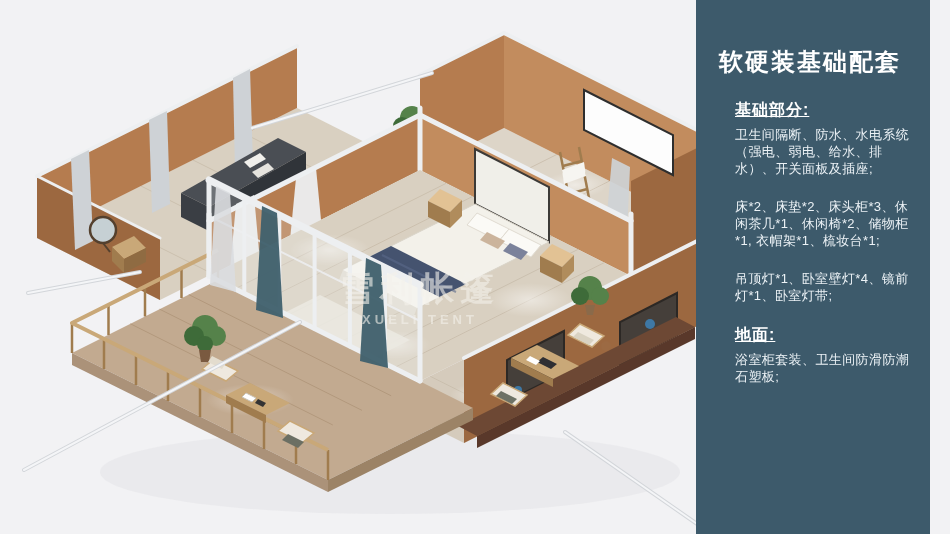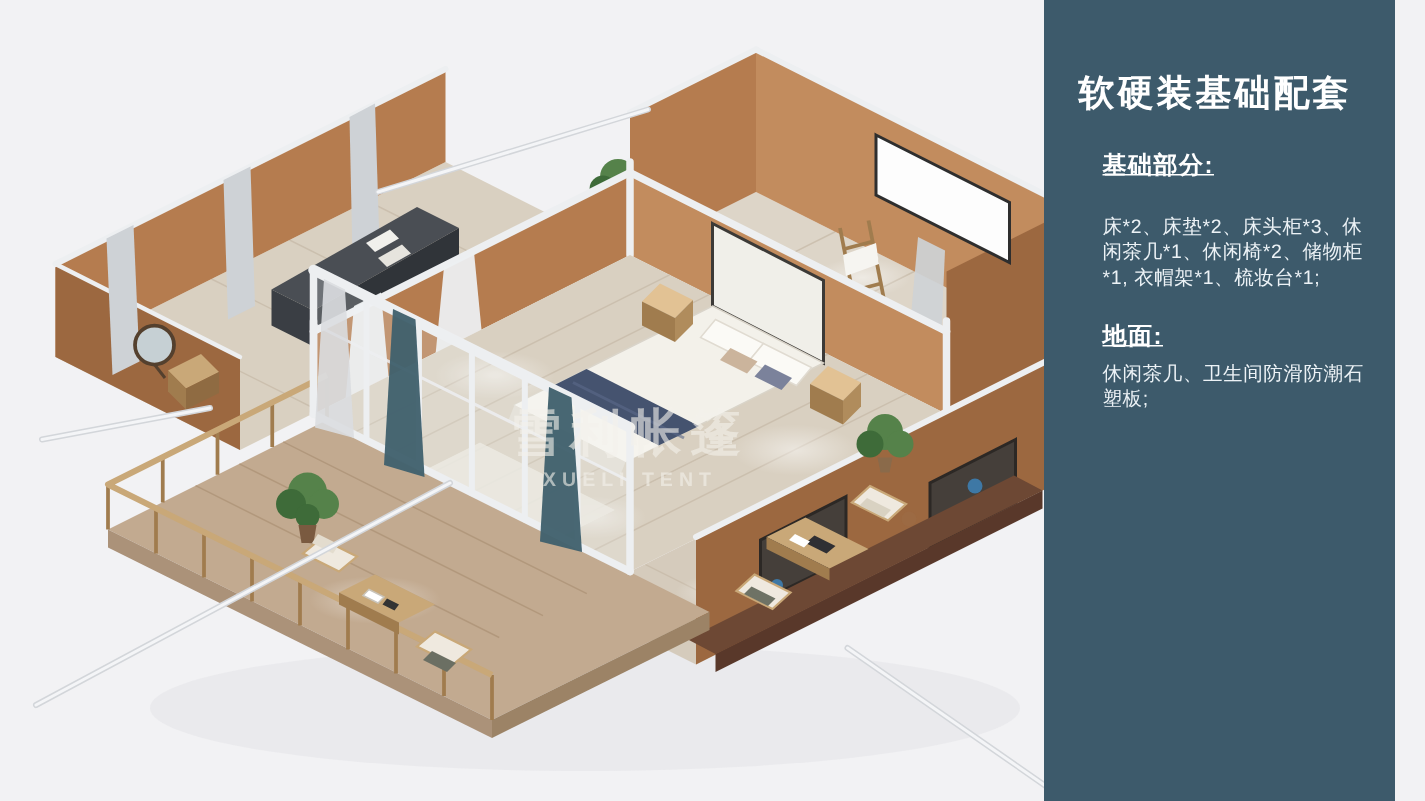--- a/index.html
+++ b/index.html
@@ -286,26 +286,28 @@
       <text class="wmk" x="420" y="300" font-size="34" letter-spacing="6">雪利帐篷</text>
       <text class="wmk" x="420" y="324" font-size="13" letter-spacing="4">XUELI TENT</text>
     </g>
   </svg>
 
   <aside class="sidebar">
     <h1 class="panel-title">软硬装基础配套</h1>
     <div class="sections">
       <section class="sec">
         <h2>基础部分:</h2>
+        <p>卫生间隔断、防水、水电系统（强电、弱电、给水、排水）、开关面板及插座;</p>
       </section>
       <section class="sec">
         <p>床*2、床垫*2、床头柜*3、休闲茶几*1、休闲椅*2、储物柜*1, 衣帽架*1、梳妆台*1;</p>
       </section>
       <section class="sec">
+        <p>吊顶灯*1、卧室壁灯*4、镜前灯*1、卧室灯带;</p>
       </section>
       <section class="sec">
         <h2>地面:</h2>
-        <p>休闲茶几、卫生间防滑防潮石塑板;</p>
+        <p>浴室柜套装、卫生间防滑防潮石塑板;</p>
       </section>
     </div>
   </aside>
 
 </div>
 
 </body></html>

